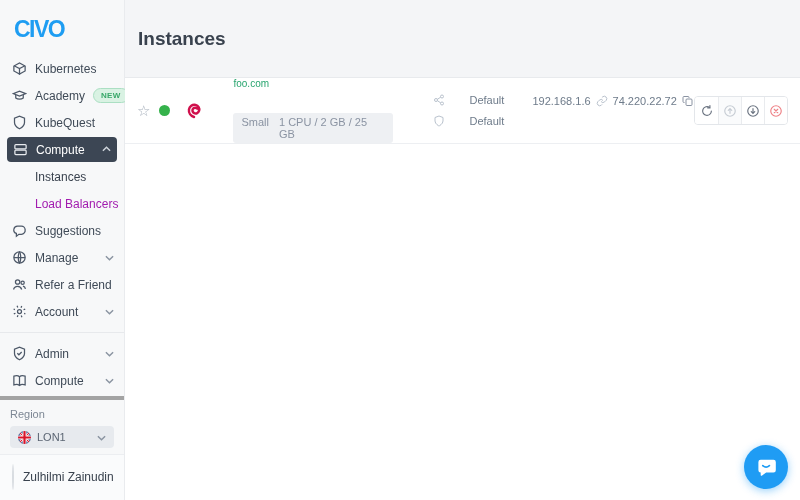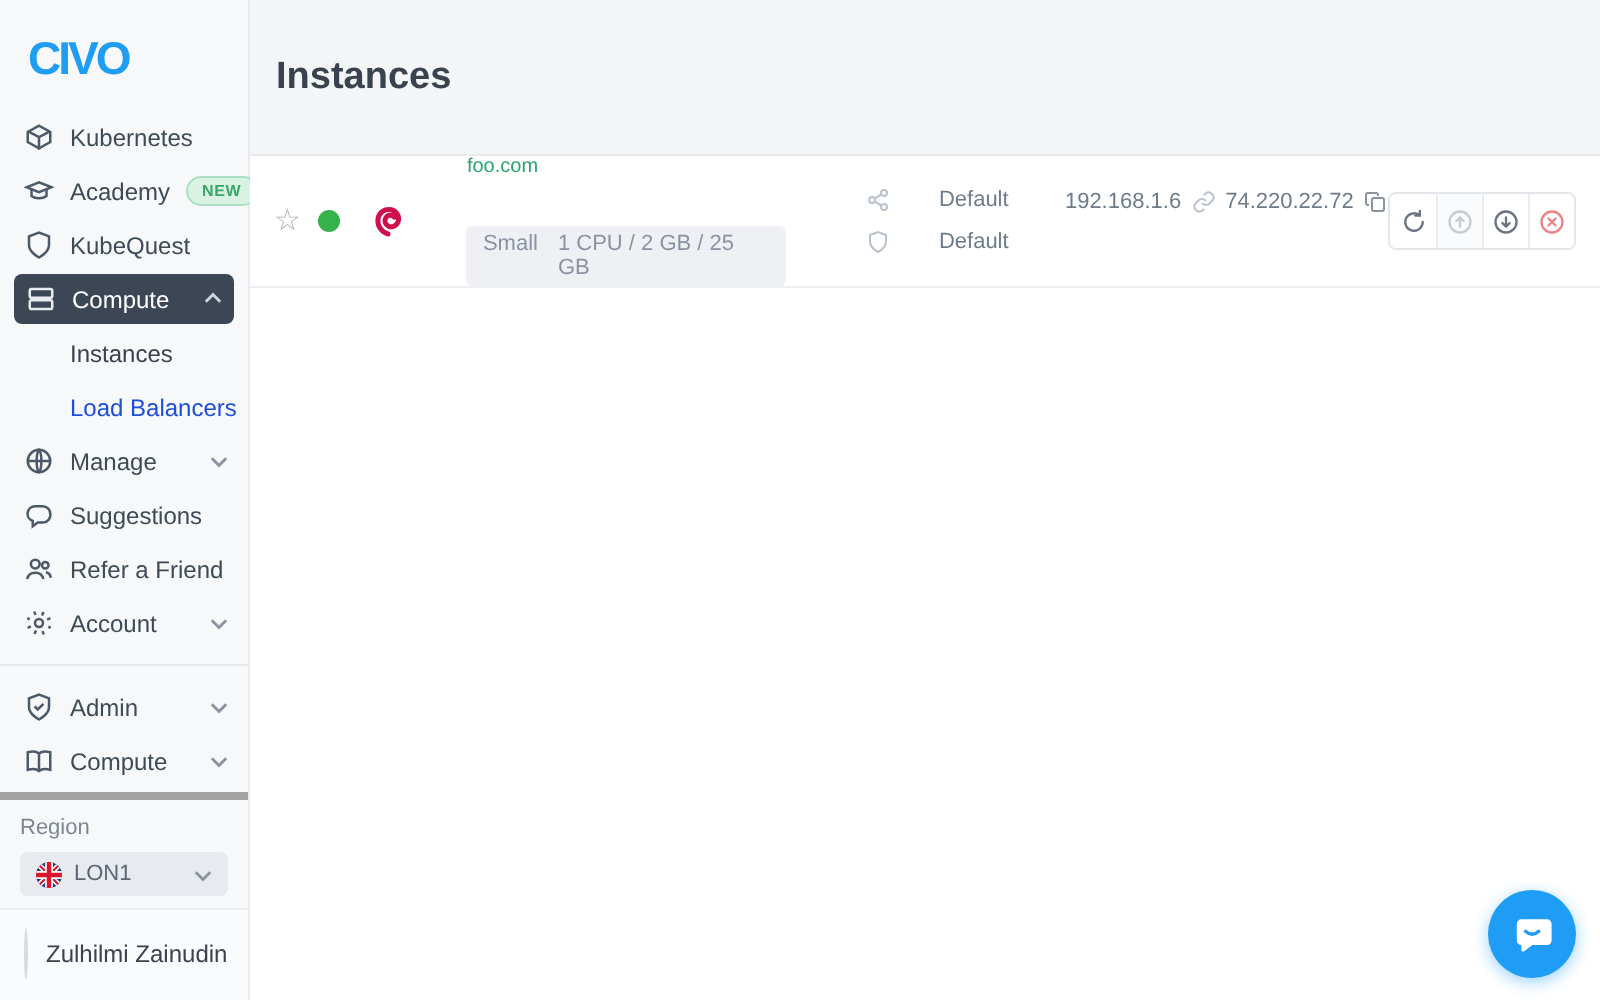--- a/index.html
+++ b/index.html
@@ -9,21 +9,21 @@
   .sidebar { position:absolute; left:0; top:0; width:125px; height:500px; background:#f7f8f9; border-right:1px solid #e9ebee; display:flex; flex-direction:column; }
   .logo { padding:16px 14px 10px 14px; font-size:23px; font-weight:bold; letter-spacing:-1.5px; color:#1e9df2; }
   .nav { flex:1 1 auto; padding:2px 0; }
   .nav-item { display:flex; align-items:center; gap:8px; height:27px; padding:0 10px 0 12px; font-size:12px; color:#3f4a57; cursor:pointer; white-space:nowrap; }
   .nav-item .ic { width:15px; height:15px; flex:0 0 15px; color:#4d5868; display:flex; align-items:center; }
   .nav-item .ic svg { width:15px; height:15px; }
   .nav-item.active-dark { background:#3c4654; color:#fff; border-radius:4px; margin:1px 7px; height:25px; padding:0 6px; }
   .nav-item.active-dark .ic { color:#e8ebef; }
   .nav-sub { padding-left:35px; font-size:12px; }
   .nav-sub.current { color:#39424e; }
-  .nav-sub.muted { color:#1d4ed8; }
+  .nav-sub.muted { color:#a21caf; }
   .chev { margin-left:auto; color:#8a94a1; display:flex; }
   .active-dark .chev { color:#cfd5dc; }
   .chev svg { width:9px; height:9px; }
   .badge-new { margin-left:auto; font-size:8px; font-weight:bold; color:#38a869; background:#d9f2e3; border:1px solid #abdfc3; border-radius:8px; padding:2px 7px; letter-spacing:.3px; }
   .divider { height:1px; background:#e7e9ec; margin:7px 0; }
   .region-wrap { padding:8px 10px 6px 10px; border-top:4px solid #a3a3a3; }
   .region-label { font-size:11px; color:#7d8794; margin-bottom:6px; }
   .region-select { display:flex; align-items:center; gap:6px; background:#e7eaee; border-radius:4px; height:22px; padding:0 8px; font-size:11px; color:#5b6573; cursor:pointer; }
   .region-select .flag { width:13px; height:13px; display:flex; }
   .user-wrap { display:flex; align-items:center; gap:9px; padding:9px 12px 12px 12px; border-top:1px solid #eceef1; background:#fafbfc; }
@@ -117,38 +117,38 @@
     <div class="nav-item nav-sub current">
       <span>Instances</span>
     </div>
     <div class="nav-item nav-sub muted">
       <span>Load Balancers</span>
     </div>
 
     <div class="nav-item">
       <span class="ic">
           <svg viewBox="0 0 24 24" fill="none" stroke="currentColor" stroke-width="2">
+            <path d="M21 11a6 6 0 0 0-6-6H9a6 6 0 0 0-2 11.7V21l4-3h4a6 6 0 0 0 6-7z"></path>
+          </svg>
+        </span>
+      <span>Suggestions</span>
+    </div>
+    <div class="nav-item">
+      <span class="ic">
+          <svg viewBox="0 0 24 24" fill="none" stroke="currentColor" stroke-width="2">
             <circle cx="12" cy="12" r="9"></circle>
             <path d="M3 12h18M12 3c2.5 2.6 2.5 15.4 0 18-2.5-2.6-2.5-15.4 0-18z"></path>
           </svg>
         </span>
       <span>Manage</span>
       <span class="chev">
           <svg viewBox="0 0 10 10" fill="none" stroke="currentColor" stroke-width="1.6">
             <polyline points="1,3.5 5,7.5 9,3.5"></polyline>
           </svg>
         </span>
-    </div>
-    <div class="nav-item">
-      <span class="ic">
-          <svg viewBox="0 0 24 24" fill="none" stroke="currentColor" stroke-width="2">
-            <path d="M21 11a6 6 0 0 0-6-6H9a6 6 0 0 0-2 11.7V21l4-3h4a6 6 0 0 0 6-7z"></path>
-          </svg>
-        </span>
-      <span>Suggestions</span>
     </div>
     <div class="nav-item">
       <span class="ic">
           <svg viewBox="0 0 24 24" fill="none" stroke="currentColor" stroke-width="2">
             <circle cx="9" cy="8" r="3.5"></circle>
             <path d="M2.5 20c.8-3.4 3.4-5 6.5-5s5.7 1.6 6.5 5"></path>
             <circle cx="17" cy="9" r="2.6"></circle>
             <path d="M17.5 14.6c2.2.4 3.6 1.8 4 4.4"></path>
           </svg>
         </span>

